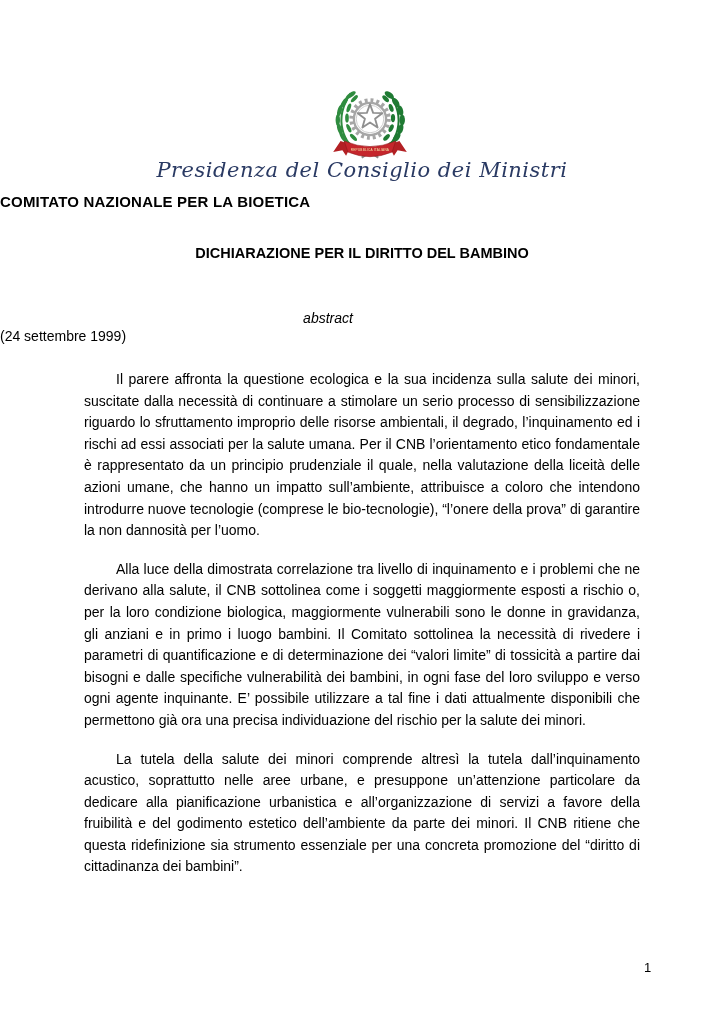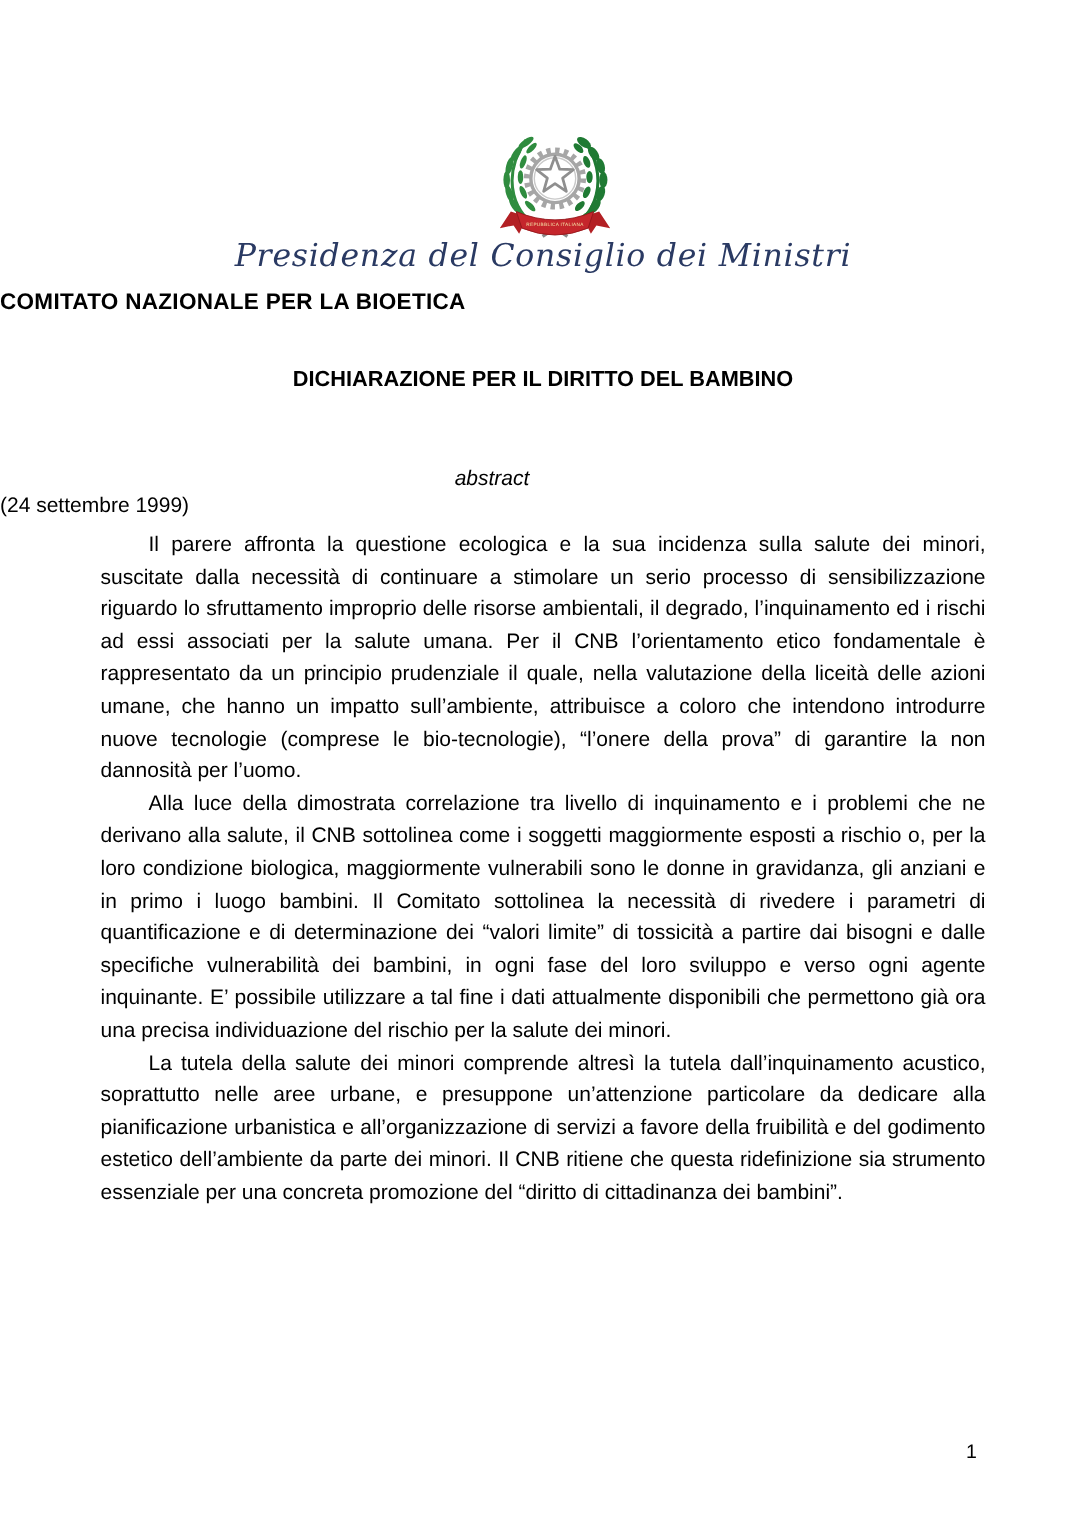--- a/index.html
+++ b/index.html
@@ -71,21 +71,21 @@
   }
   .body-text {
     position: absolute;
     top: 352px;
     left: 67px;
     width: 590px;
     font-size: 14px;
     line-height: 21.6px;
     text-align: justify;
   }
-  .body-text p { margin: 0; text-indent: 32px; }
+  .body-text p { margin: 17px; text-indent: 32px; }
   .page-number {
     position: absolute;
     top: 960px;
     left: 644px;
     font-size: 13px;
   }
 </style>
 </head>
 <body>
 

